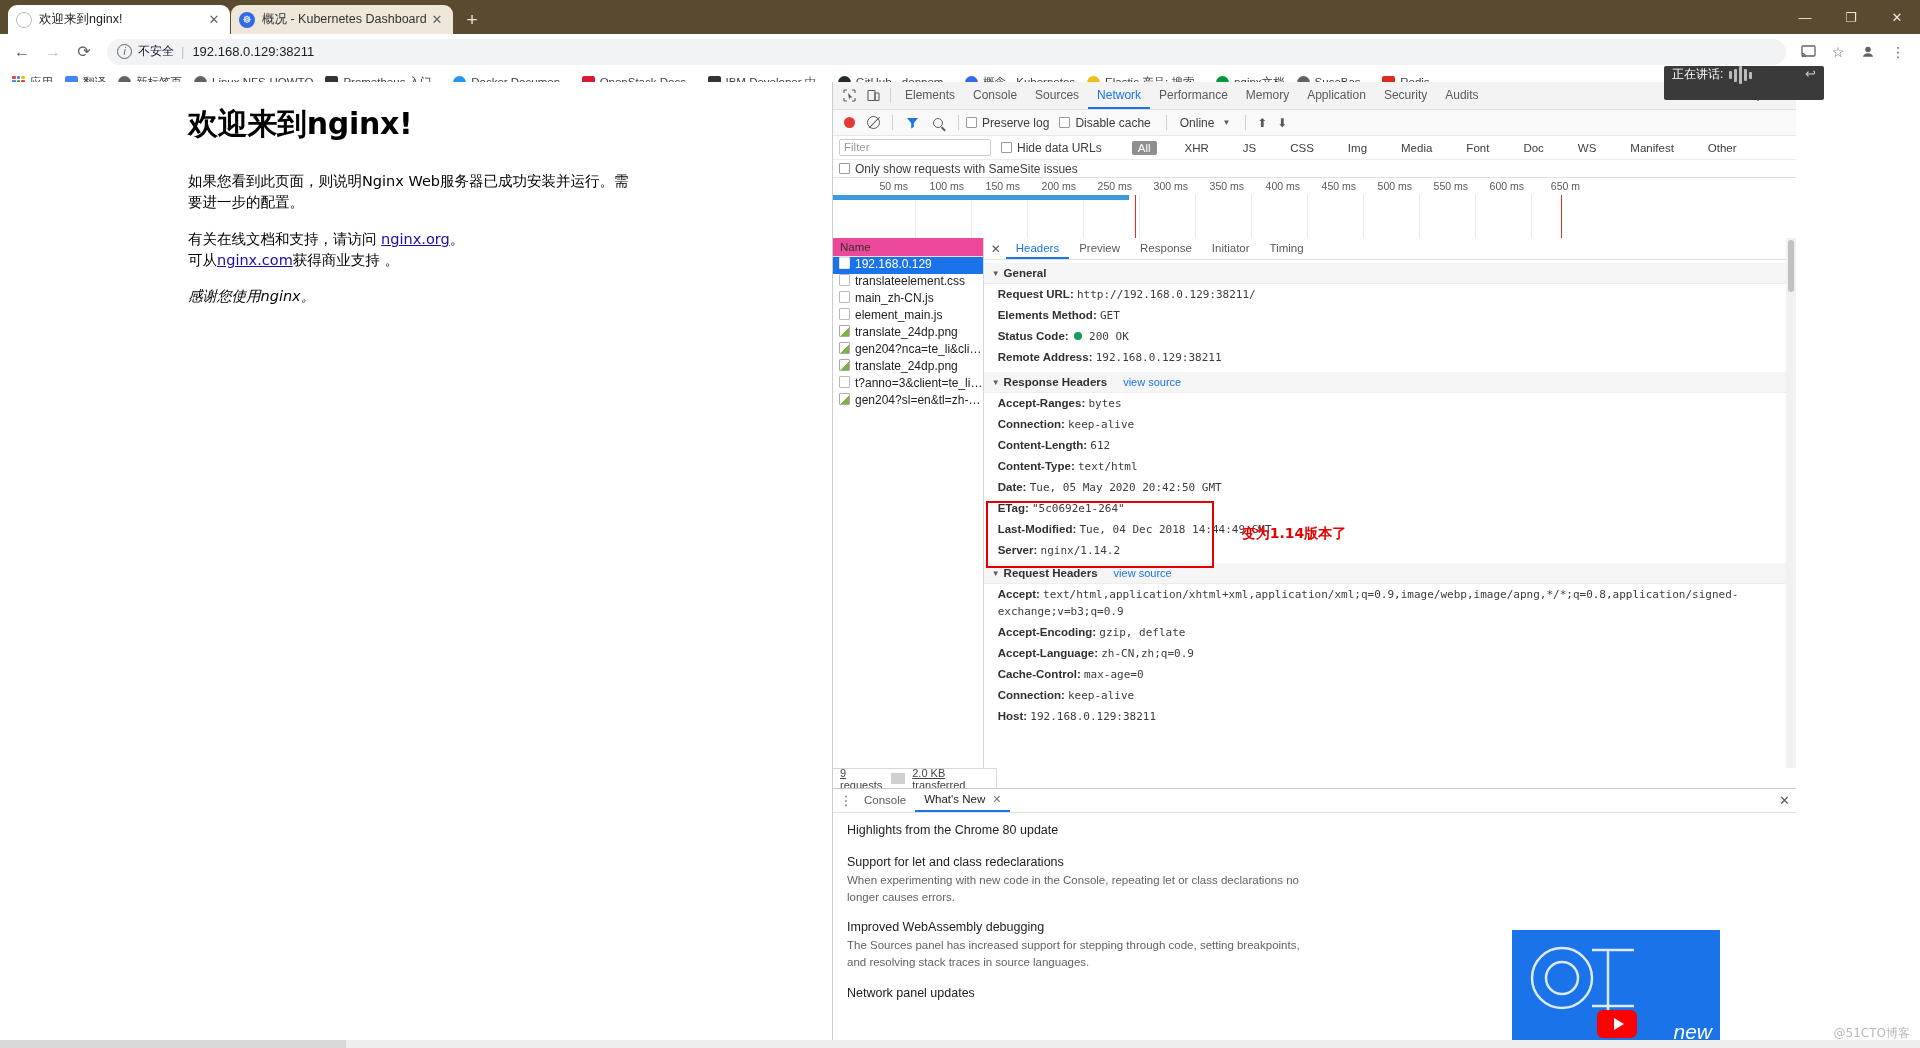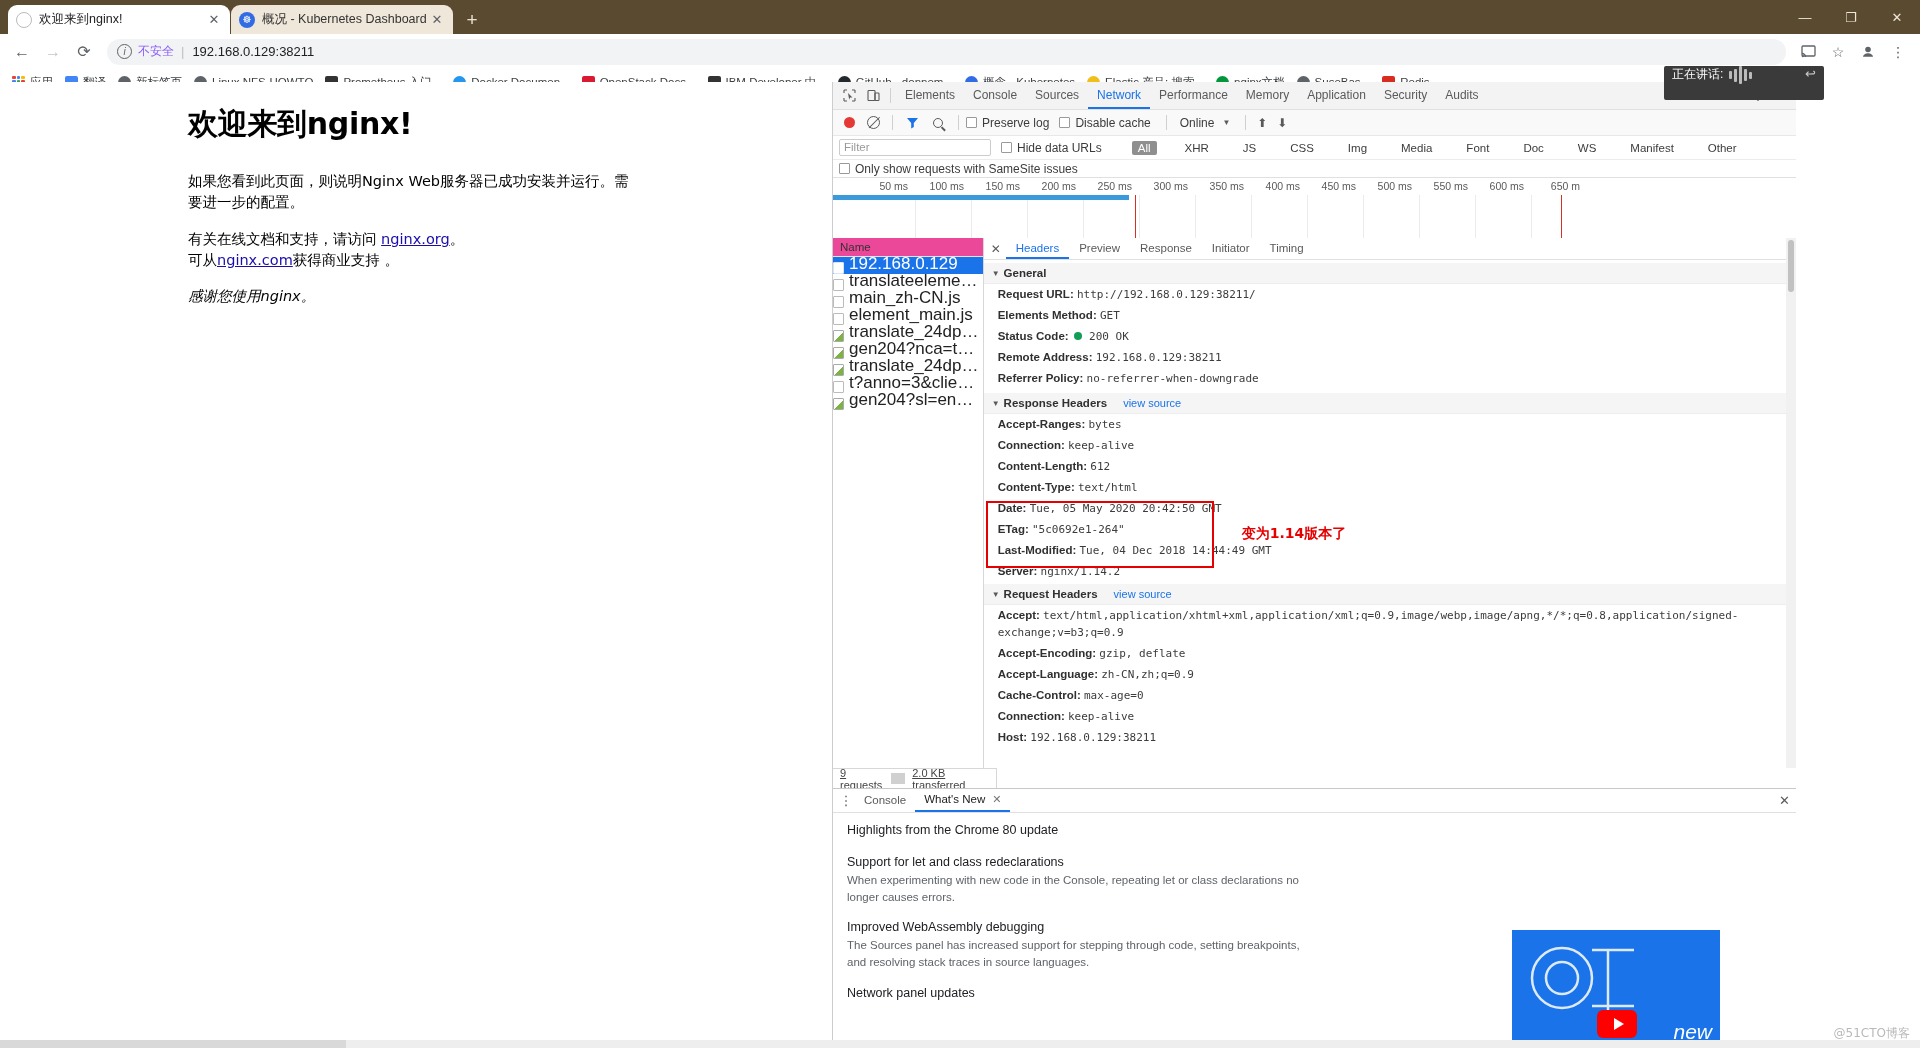--- a/index.html
+++ b/index.html
@@ -69,21 +69,21 @@
   .omnibox {
     flex: 1 1 auto; height: 26px; background: #f1f3f4; border-radius: 13px;
     display: flex; align-items: center; padding: 0 10px; margin: 0 6px;
     font-size: 13px; color: #202124;
   }
   .omnibox .infoicon {
     width: 15px; height: 15px; border: 1.3px solid #5f6368; border-radius: 50%;
     font-size: 10px; line-height: 13px; text-align: center; color: #5f6368;
     margin-right: 6px; flex: 0 0 15px; font-style: italic;
   }
-  .omnibox .notsecure { font-size: 12px; color: #8b5cf6; margin-right: 7px; }
+  .omnibox .notsecure { font-size: 12px; color: #0f172a; margin-right: 7px; }
   .omnibox .sep { color: #bdc1c6; margin-right: 8px; }
   .omnibox .urltext { color: #202124; font-size: 13px; }
   .tbicon {
     width: 28px; height: 28px; display: flex; align-items: center;
     justify-content: center; color: #5f6368; font-size: 14px;
     margin-left: 2px; cursor: pointer;
   }
 
   
   .bookmarks {
@@ -200,22 +200,22 @@
   .dt-split { position: absolute; left: 0; right: 0; top: 156px; bottom: 280px; display: flex; }
   .reqlist {
     width: 164px; border-right: 1px solid #d7d7d7; background: #fff;
     display: flex; flex-direction: column; overflow: hidden;
   }
   .reqlist-head {
     height: 19px; line-height: 19px; font-size: 11.5px; color: #333;
     padding-left: 7px; border-bottom: 1px solid #e2e2e2; background: #ec4899;
   }
   .reqrow {
-    height: 17px; display: flex; align-items: flex-end; 
-    font-size: 17px; color: #222; cursor: pointer; white-space: nowrap; overflow: hidden;
+    height: 17px; display: flex; align-items: flex-start; padding-left: 6px;
+    font-size: 12px; color: #222; cursor: pointer; white-space: nowrap; overflow: hidden;
   }
   .reqrow.sel { background: #1a73e8; color: #fff; }
   .reqrow .rico {
     width: 11px; height: 12px; flex: 0 0 11px; margin-right: 5px;
     border: 1px solid #bbb; background: #fff; border-radius: 1px;
   }
   .reqrow.sel .rico { border-color: #d8e6fb; }
   .rico.img { background: linear-gradient(135deg,#fff 55%,#7cb342 55%); border-color: #aaa; }
   .reqrow .rname { overflow: hidden; text-overflow: ellipsis; }
 
@@ -640,24 +640,20 @@
             </div>
             <div class="hrow">
               <b>Status Code:</b>
               <span class="statusdot"></span>
               <span class="hval">200 OK</span>
             </div>
             <div class="hrow">
               <b>Remote Address:</b>
               <span class="hval">192.168.0.129:38211</span>
             </div>
-            <div class="hrow">
-              <b>Referrer Policy:</b>
-              <span class="hval">no-referrer-when-downgrade</span>
-            </div>
 
             <div class="hsection" style="margin-top:4px">
               <span class="tri">▼</span>
               <span>Response Headers</span>
               <span class="viewsource">view source</span>
             </div>
             <div class="hrow">
               <b>Accept-Ranges:</b>
               <span class="hval">bytes</span>
             </div>

